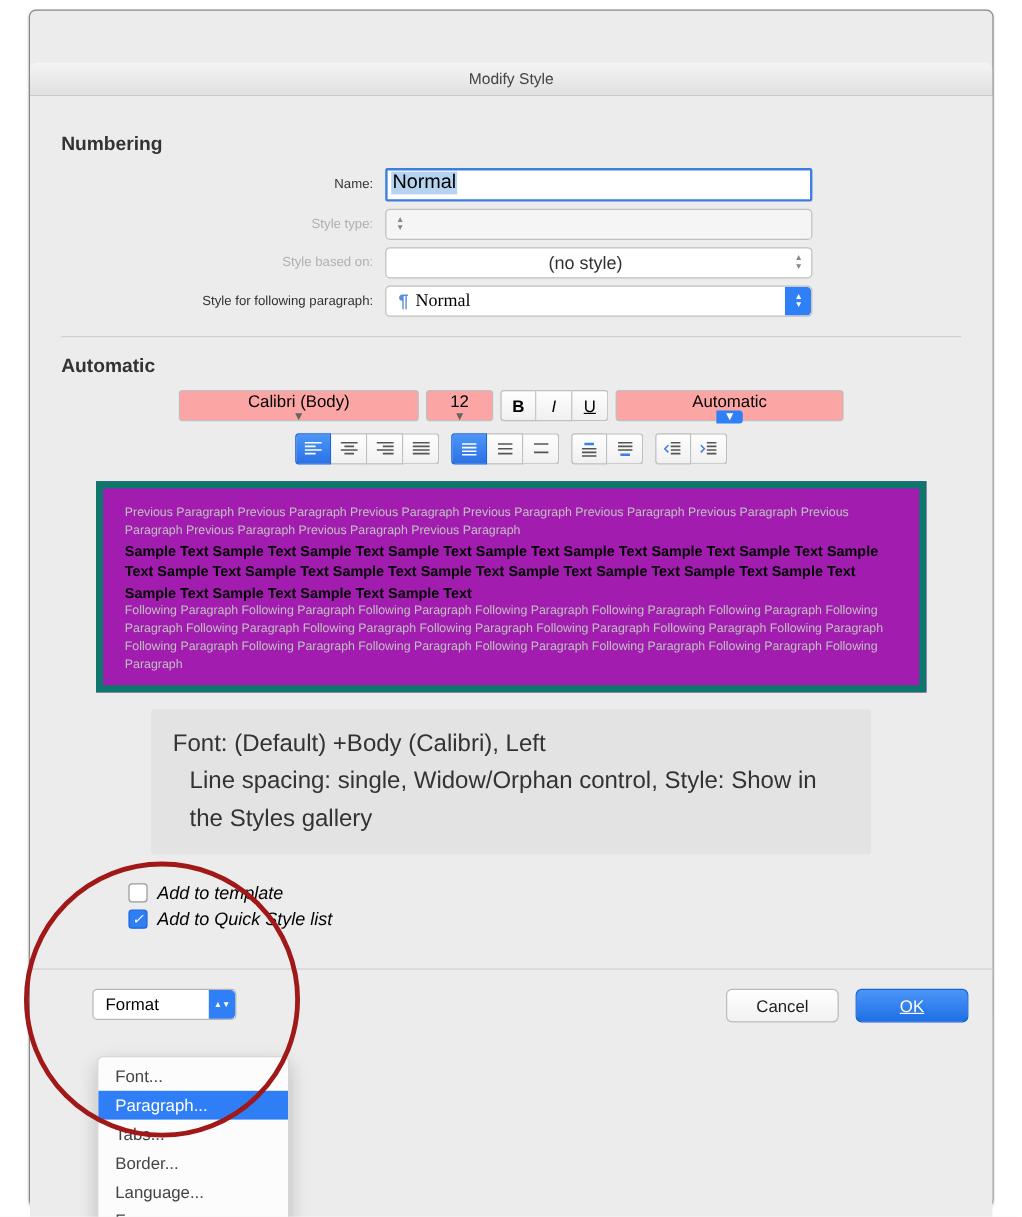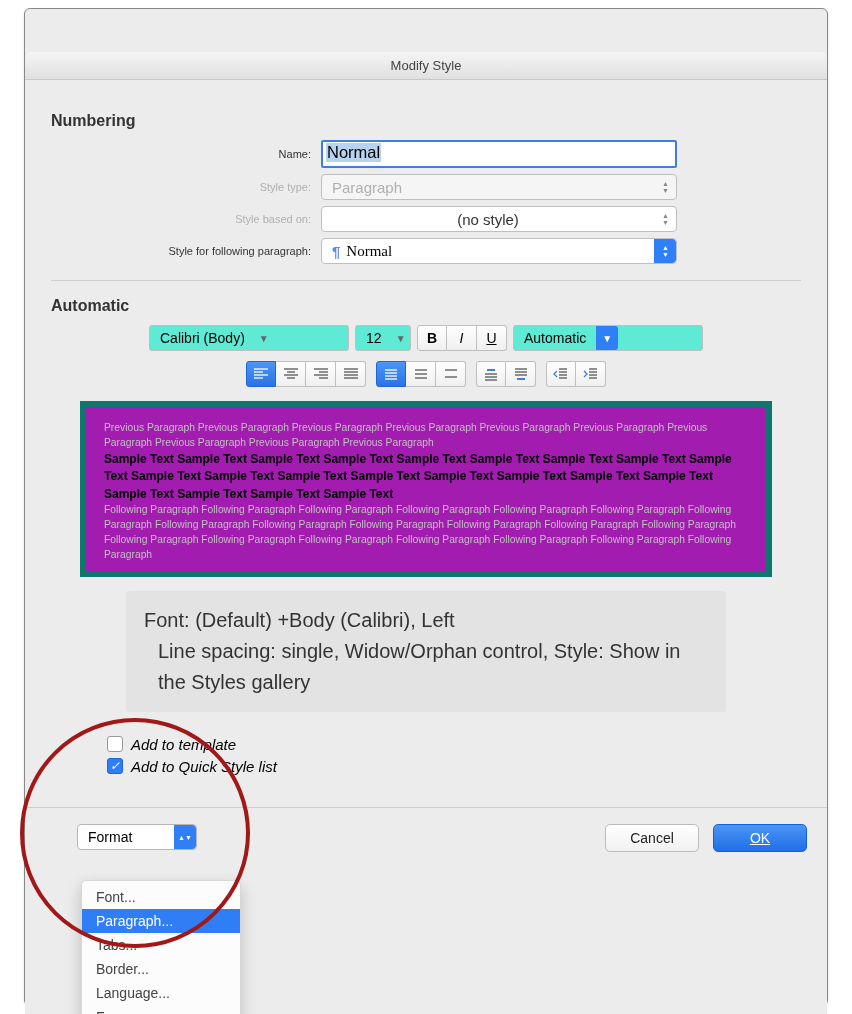--- a/index.html
+++ b/index.html
@@ -70,22 +70,22 @@
     background:#2f7ff6; border-radius:0 4px 4px 0; color:#fff;
   }
   .combo .twin { line-height:5px; display:flex; flex-direction:column; align-items:center; gap:2px;}
   .combo .twin span{ font-size:7px; }
   .pilcrow { color:#5c8ed8; font-weight:bold; }
   .hr { height:1px; background:#cfcfcf; margin:16px 0; }
   .format-bar {
     display:flex; gap:6px; justify-content:center; align-items:center; margin:8px 0;
   }
   .fsel {
-    height:26px; border:1px solid #bfbfbf; border-radius:3px; background:#5eead4;
-    display:flex; align-items:center; font-size:14px;
+    height:26px; border:1px solid #bfbfbf; border-radius:3px; background:#fca5a5;
+    display:flex; align-items:center; font-size:14px;flex-direction:column;
   }
   .fsel .txt { padding:0 10px; }
   .fsel .arr { width:18px; text-align:center; color:#666; font-size:10px;}
   .bgrp { display:flex; }
   .btn {
     width:30px; height:26px;
     border:1px solid #bfbfbf;
     background: linear-gradient(#fefefe,#f0f0f0);
     display:flex; align-items:center; justify-content:center;
     font-size:14px; cursor:pointer;
@@ -175,21 +175,20 @@
     <div class="row">
       <label class="left">Name:</label>
       <div class="name-input">
         <span class="sel">Normal</span>
       </div>
     </div>
 
     <div class="row">
       <label class="left disabled">Style type:</label>
       <div class="combo disabled">
-        <div class="txt">Paragraph</div>
         <div class="end">
             <div class="twin">
               <span>▲</span>
               <span>▼</span>
             </div>
           </div>
       </div>
     </div>
 
     <div class="row">

